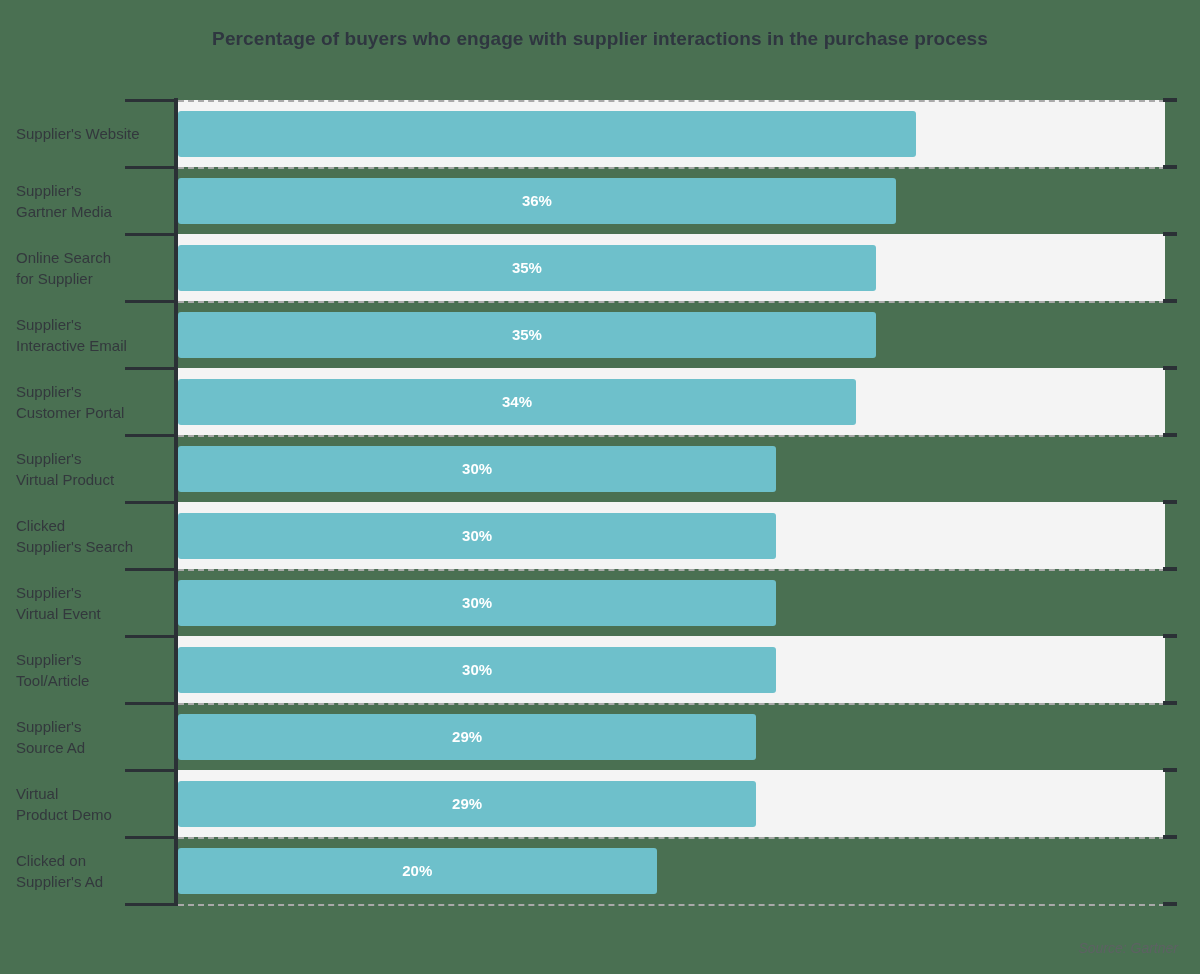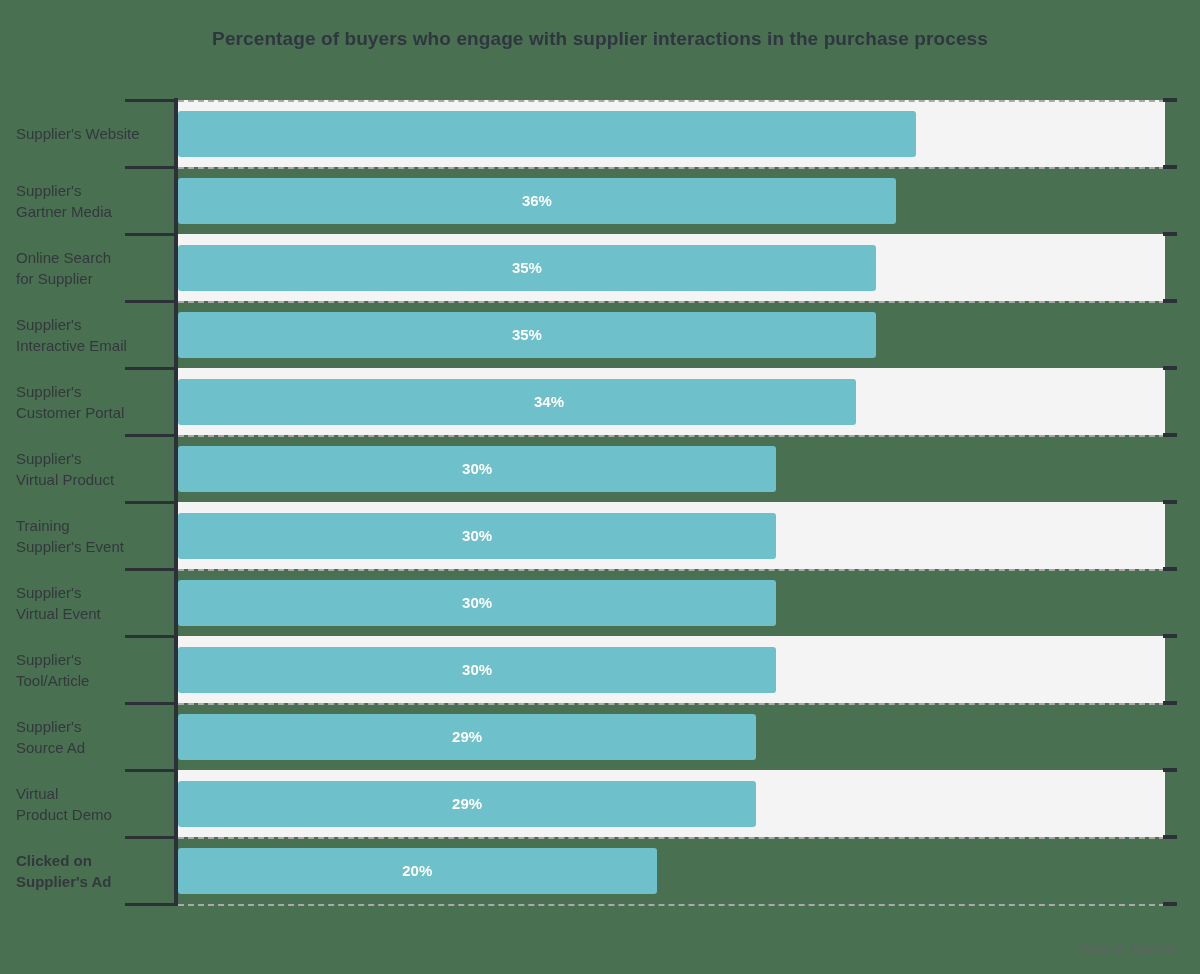--- a/index.html
+++ b/index.html
@@ -151,21 +151,21 @@
       <div class="row-band" style="top: 134px; height: 67px;"></div>
       <div class="bar" style="top: 144.5px; width: 697.879px;"></div>
       <div class="bar-value" style="top: 144.5px; left: 0px; width: 697.879px;">35%</div>
       <div class="gridline" style="top: 201px;"></div>
       <div class="row-band is-dark" style="top: 201px; height: 67px;"></div>
       <div class="bar" style="top: 211.5px; width: 697.879px;"></div>
       <div class="bar-value" style="top: 211.5px; left: 0px; width: 697.879px;">35%</div>
       <div class="gridline" style="top: 268px;"></div>
       <div class="row-band" style="top: 268px; height: 67px;"></div>
       <div class="bar" style="top: 278.5px; width: 677.939px;"></div>
-      <div class="bar-value" style="top: 278.5px; left: 0px; width: 677.939px; padding-left: 32px;">34%</div>
+      <div class="bar-value" style="top: 278.5px; left: 0px; width: 677.939px;">34%</div>
       <div class="gridline" style="top: 335px;"></div>
       <div class="row-band is-dark" style="top: 335px; height: 67px;"></div>
       <div class="bar" style="top: 345.5px; width: 598.182px;"></div>
       <div class="bar-value" style="top: 345.5px; left: 0px; width: 598.182px;">30%</div>
       <div class="gridline" style="top: 402px;"></div>
       <div class="row-band" style="top: 402px; height: 67px;"></div>
       <div class="bar" style="top: 412.5px; width: 598.182px;"></div>
       <div class="bar-value" style="top: 412.5px; left: 0px; width: 598.182px;">30%</div>
       <div class="gridline" style="top: 469px;"></div>
       <div class="row-band is-dark" style="top: 469px; height: 67px;"></div>
@@ -240,40 +240,40 @@
       </div>
       <div class="cat-label" style="top: 380.5px;">
         <span>Supplier's</span>
         <span>Customer Portal</span>
       </div>
       <div class="cat-label" style="top: 447.5px;">
         <span>Supplier's</span>
         <span>Virtual Product</span>
       </div>
       <div class="cat-label" style="top: 514.5px;">
-        <span>Training</span>
-        <span>Supplier's Event</span>
+        <span>Clicked</span>
+        <span>Supplier's Search</span>
       </div>
       <div class="cat-label" style="top: 581.5px;">
         <span>Supplier's</span>
         <span>Virtual Event</span>
       </div>
       <div class="cat-label" style="top: 648.5px;">
         <span>Supplier's</span>
         <span>Tool/Article</span>
       </div>
       <div class="cat-label" style="top: 715.5px;">
         <span>Supplier's</span>
         <span>Source Ad</span>
       </div>
       <div class="cat-label" style="top: 782.5px;">
         <span>Virtual</span>
         <span>Product Demo</span>
       </div>
-      <div class="cat-label" style="top: 849.5px; font-weight: bold;">
+      <div class="cat-label" style="top: 849.5px;">
         <span>Clicked on</span>
         <span>Supplier's Ad</span>
       </div>
     </div>
 
   <div class="source-note">Source: Gartner</div>
 
 </div>
 
 </body></html>

